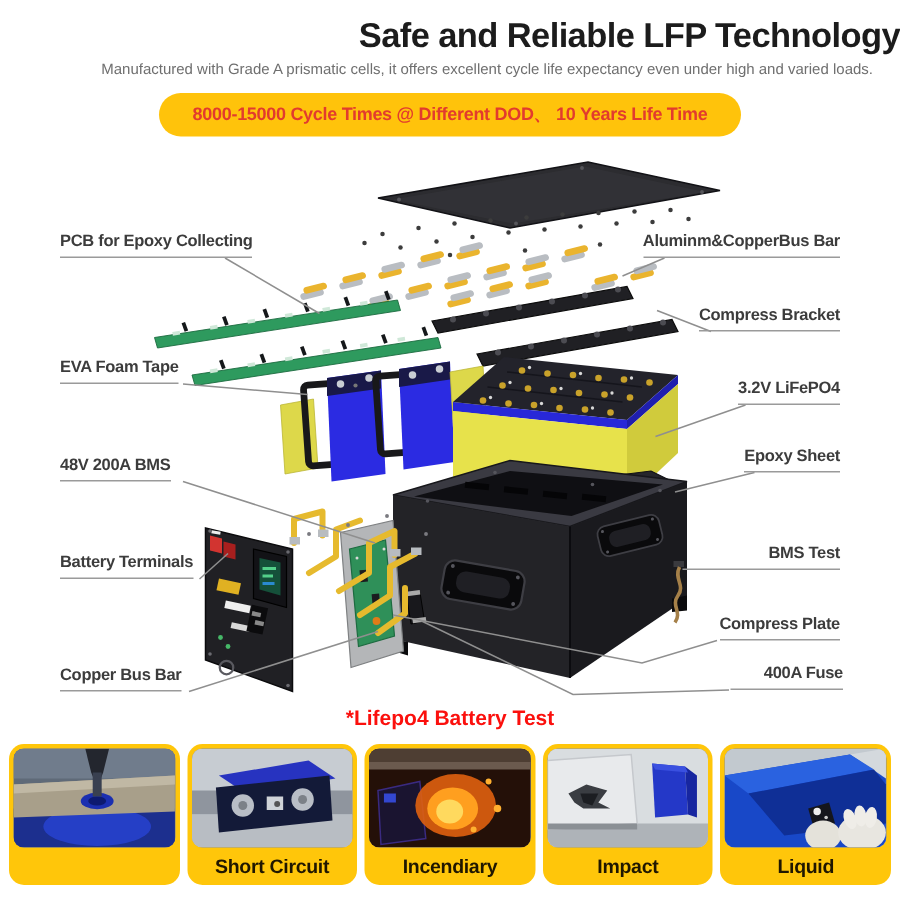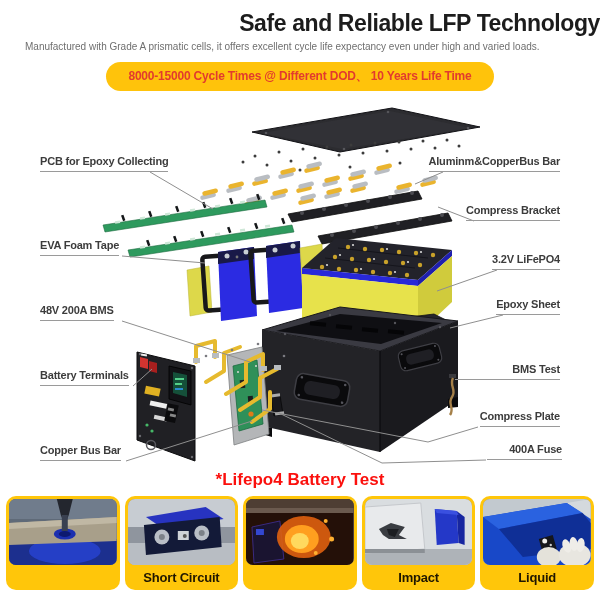--- a/index.html
+++ b/index.html
@@ -3,21 +3,21 @@
 <meta charset="utf-8">
 <style>
   html,body{margin:0;padding:0}
   body{width:600px;height:600px;position:relative;overflow:hidden;background:#fff;
        font-family:"Liberation Sans",sans-serif;}
   svg{display:block}
   #diagram-svg{position:absolute;left:0;top:0;z-index:1}
 
   .title{position:absolute;top:10px;left:0;right:0;text-align:right;
          font-size:23px;font-weight:bold;color:#1c1c1c;letter-spacing:-0.4px;z-index:2}
-  .subtitle{position:absolute;top:41px;left:25px;right:18px;text-align:left;
+  .subtitle{position:absolute;top:41px;left:25px;right:18px;text-align:right;
             font-size:10px;color:#6f6f6f;z-index:2}
   .banner-wrap{position:absolute;top:62px;left:0;right:0;text-align:center;z-index:2}
   .banner{display:inline-block;background:#ffc30b;color:#e23b2e;font-weight:bold;
           font-size:12px;padding:6px 22px;border-radius:15px;letter-spacing:-0.2px}
 
   .lbl{position:absolute;z-index:3;font-size:11px;font-weight:bold;color:#3c3c3c;
        letter-spacing:-0.2px;white-space:nowrap;padding-bottom:3px;
        border-bottom:1px solid #9a9a9a;line-height:13px}
   .lbl.right{text-align:right}
   #lbl-pcb{left:40px;top:155px}
@@ -27,21 +27,21 @@
   #lbl-copper{left:40px;top:444px}
   #lbl-alum{right:40px;top:155px}
   #lbl-bracket{right:40px;top:204px}
   #lbl-lifepo{right:40px;top:253px}
   #lbl-epoxy{right:40px;top:298px}
   #lbl-bmswire{right:40px;top:363px;min-width:105px}
   #lbl-plate{right:40px;top:410px}
   #lbl-fuse{right:38px;top:443px;min-width:75px}
 
   .note{position:absolute;top:470px;left:0;right:0;text-align:center;z-index:3;
-        color:#fb100d;font-weight:bold;font-size:17px}
+        color:#fb100d;font-weight:bold;font-size:14px}
 
   .tests{position:absolute;left:6px;right:6px;top:496px;display:flex;gap:5px;z-index:3}
   .card{flex:1;background:#ffc60a;border-radius:10px;padding:3px 3px 0 3px;
         display:flex;flex-direction:column;overflow:hidden}
   .photo{width:100%;height:66px;border-radius:7px;overflow:hidden;background:#888}
   .photo svg{width:100%;height:66px}
   .card-label{height:25px;line-height:26px;text-align:center;font-weight:bold;
               font-size:13px;color:#201700;letter-spacing:-0.2px}
 </style>
 </head>
@@ -448,20 +448,21 @@
         <rect x="10" y="30" width="8" height="6" fill="#3347d0"></rect>
         <ellipse cx="58" cy="38" rx="27" ry="21" fill="#e06010" opacity="0.9"></ellipse>
         <ellipse cx="56" cy="40" rx="17" ry="14" fill="#ff9f1f"></ellipse>
         <ellipse cx="54" cy="42" rx="9" ry="8" fill="#ffd95e"></ellipse>
         <circle cx="80" cy="22" r="2" fill="#ffb030"></circle>
           <circle cx="86" cy="40" r="2.5" fill="#ffb030"></circle>
         <circle cx="70" cy="54" r="2" fill="#ffb030"></circle>
         <rect width="108" height="9" fill="#3a2c22" opacity="0.6"></rect>
       </svg>
     </div>
+    <div class="card-label">Incendiary</div>
   </div>
 
   <div class="card">
     <div class="photo">
       <svg viewBox="0 0 108 66" preserveAspectRatio="none">
         <rect width="108" height="66" fill="#d9dde0"></rect>
         <rect y="50" width="108" height="16" fill="#aeb3b8"></rect>
         <polygon points="0,8 56,4 60,50 0,54" fill="#e8eaec" stroke="#c5c8cc" stroke-width="1"></polygon>
         <rect y="50" width="60" height="4" fill="#8b9095"></rect>
         <polygon points="14,30 26,24 40,28 34,36 42,40 24,40 18,36" fill="#3a3d42"></polygon>

